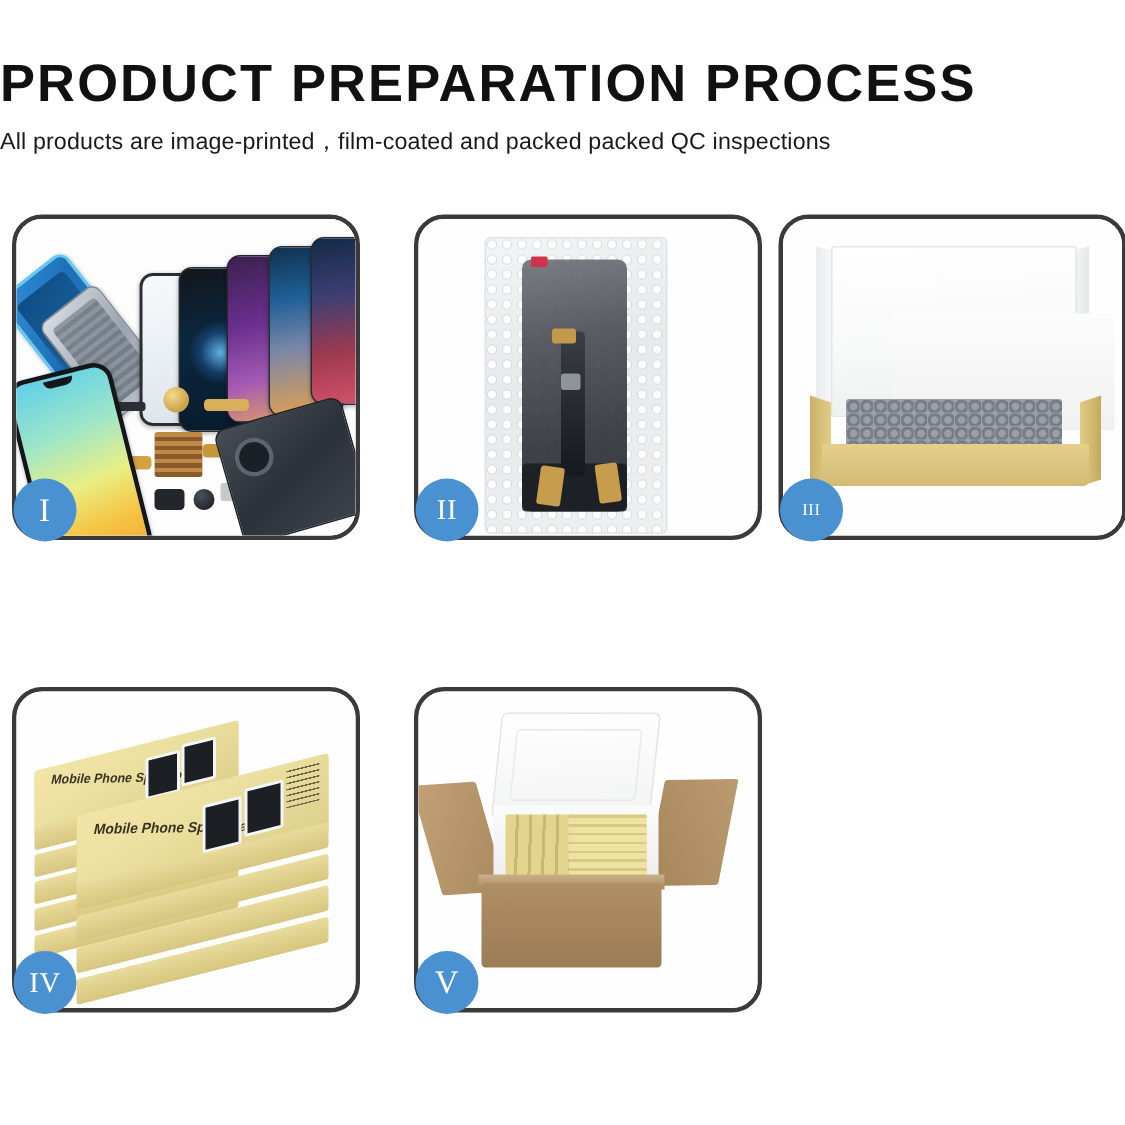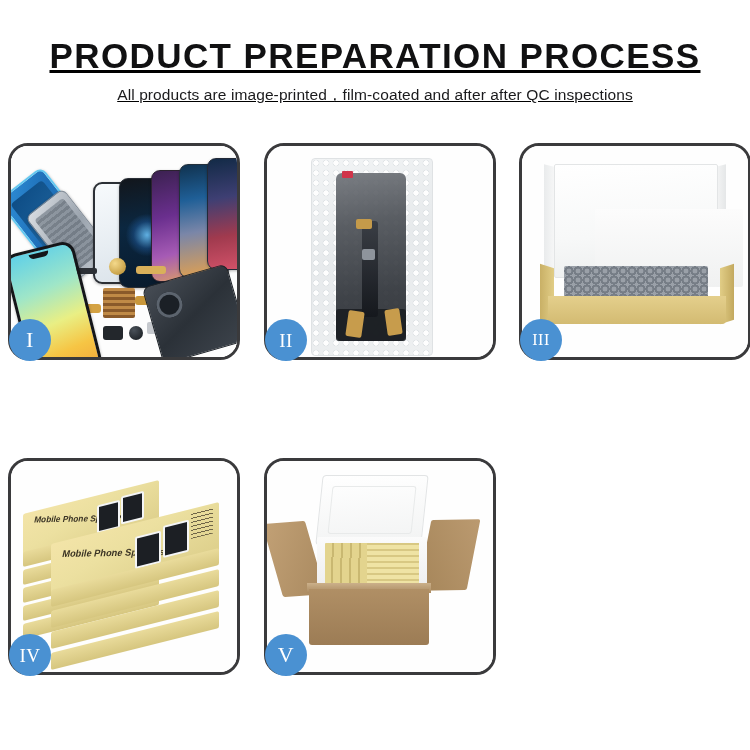--- a/index.html
+++ b/index.html
@@ -6,50 +6,50 @@
   body{
     width:750px;height:750px;
     background:#ffffff;
     font-family:"Liberation Sans", sans-serif;
     overflow:hidden;
     position:relative;
   }
   .page{position:absolute;inset:0;}
 
   
-  .header{position:absolute;left:0;top:0;width:750px;text-align:center;text-decoration:underline;}
+  .header{position:absolute;left:0;top:0;width:750px;text-align:left;}
   .title{
     font-size:35px;line-height:40px;font-weight:700;color:#111112;
     letter-spacing:1.4px;margin-top:36px;white-space:nowrap;
     font-family:"Liberation Sans", sans-serif;
   }
   .subtitle{
     font-size:15.5px;line-height:20px;color:#1a1a1c;margin-top:9px;
     letter-spacing:.1px;white-space:nowrap;font-weight:400;
   }
 
   
   .grid{position:absolute;left:0;top:143px;width:750px;height:540px;}
   .panel{
     position:absolute;width:232px;height:217px;
     border:3.5px solid #3a3a3c;border-radius:20px;
     background:#ffffff;box-sizing:border-box;overflow:visible;
   }
   .panel .clip{position:absolute;inset:0;border-radius:17px;overflow:hidden;background:#fefefe;}
-  .c1{left:8px;}  .c2{left:264px;} .c3{left:519px;}
+  .c1{left:8px;}  .c2{left:276px;} .c3{left:519px;}
   .r1{top:0px;}   .r2{top:315px;}
 
   .badge{
     position:absolute;left:-2px;bottom:-4px;width:42px;height:42px;border-radius:50%;
     background:#4a91d2;color:#ffffff;display:flex;align-items:center;justify-content:center;
     font-family:"Liberation Serif", serif;font-size:22px;line-height:1;letter-spacing:.5px;
     z-index:9;
   }
   .badge.wide{font-size:19px;}
-  .badge.xwide{font-size:16px;}
+  .badge.xwide{font-size:11px;}
 
   
   .collage{position:absolute;inset:0;background:#fdfdfd;}
   .ph{position:absolute;border-radius:7px;box-shadow:0 1px 3px rgba(0,0,0,.28);}
   
   .ph-a{
     left:8px;top:28px;width:52px;height:86px;transform:rotate(-38deg);
     background:linear-gradient(135deg,#2f8fd8 0%,#1e6fb8 45%,#2a84c9 100%);
     border-radius:8px;border:2px solid #64c8f0;
   }
@@ -213,21 +213,21 @@
   .vi-shadow{position:absolute;left:104px;top:14px;width:84px;height:30px;
     background:linear-gradient(180deg,rgba(232,236,239,.9),rgba(255,255,255,0));transform:skewX(-32deg);}
 </style>
 </head>
 <body>
 
 <div class="page">
 
   <div class="header">
     <div class="title">PRODUCT PREPARATION PROCESS</div>
-    <div class="subtitle">All products are image-printed，film-coated and after after QC inspections</div>
+    <div class="subtitle">All products are image-printed，film-coated and packed packed QC inspections</div>
   </div>
 
   <div class="grid">
 
     <div class="panel c1 r1">
       <div class="clip">
         <div class="collage">
           <div class="ph ph-a"></div>
           <div class="ph ph-b"></div>
           <div class="ph ph-c"></div>

